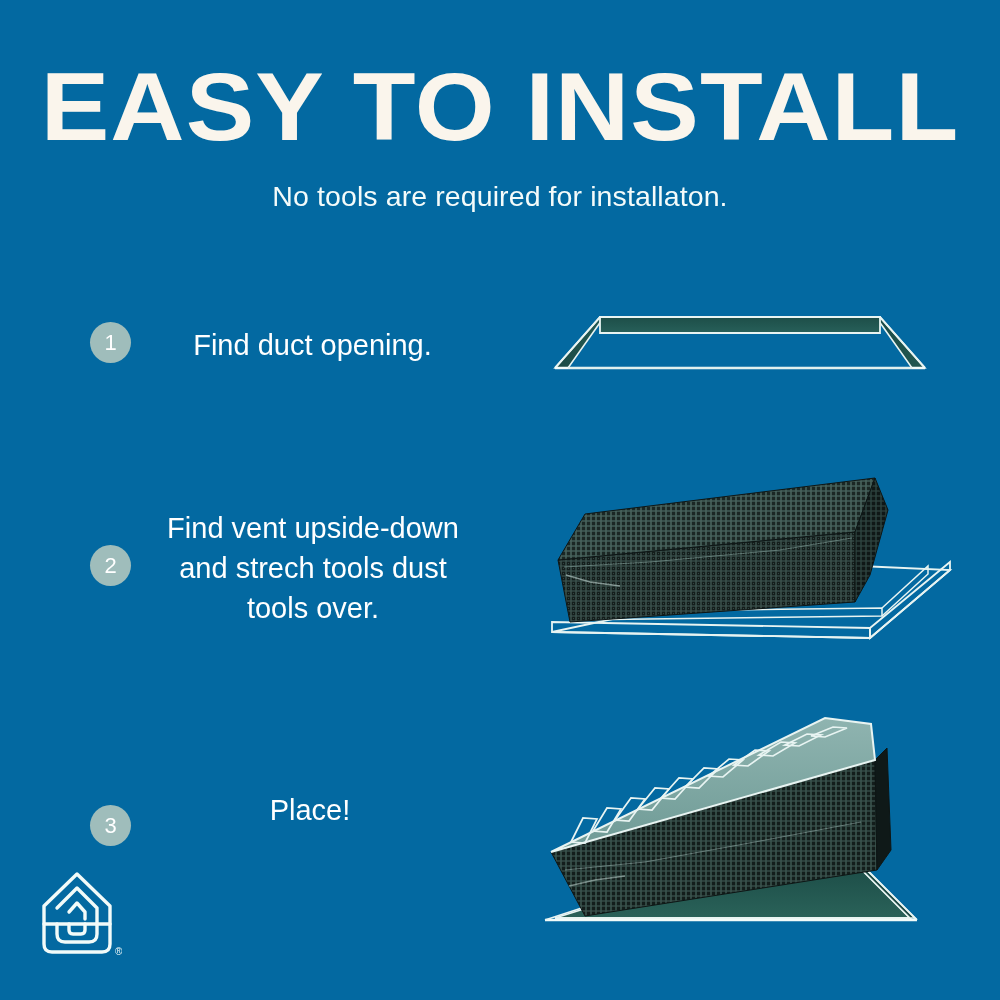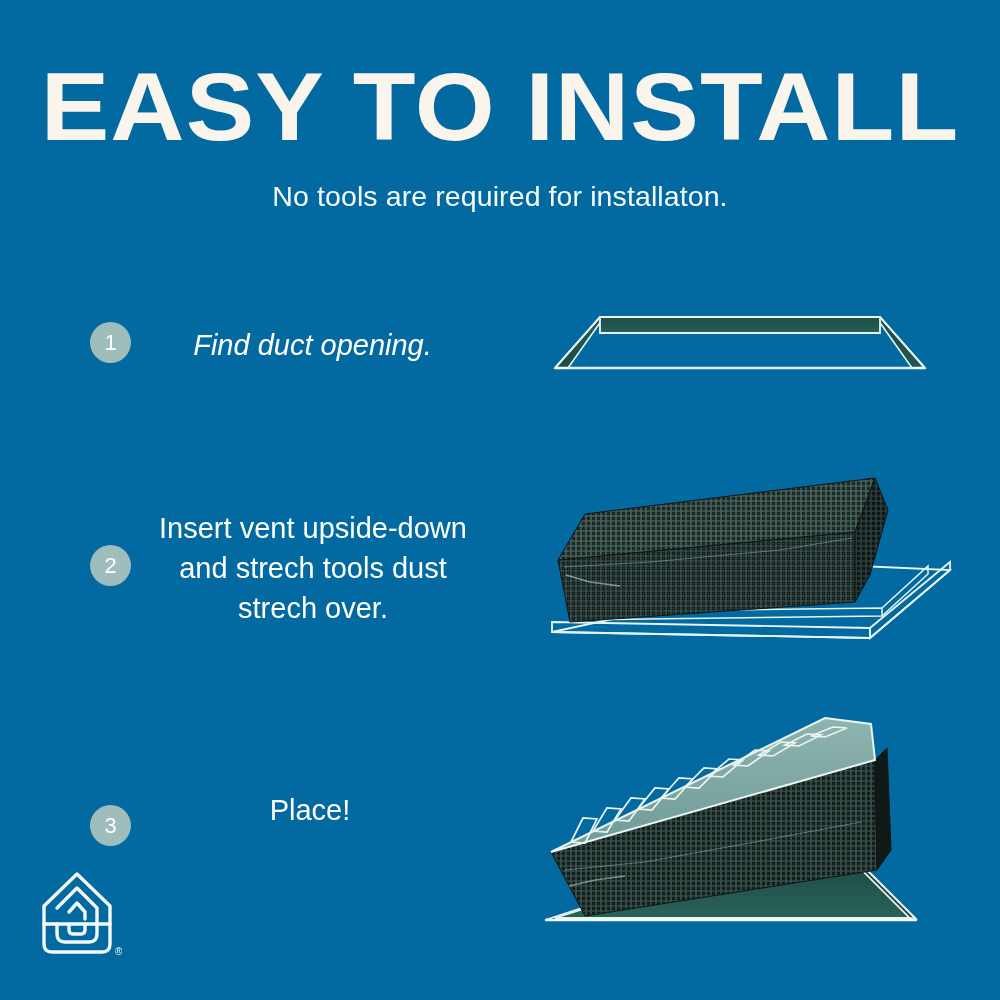--- a/index.html
+++ b/index.html
@@ -79,21 +79,21 @@
     font-weight: 400;
     line-height: 40px;
     text-align: center;
   }
   .step-text .line {
     display: block;
     white-space: nowrap;
   }
 
   #step1 .step-badge { left: 90px; top: 322px; }
-  #step1 .step-text  { left: 140px; top: 325px; width: 345px; font-style: italic; }
+  #step1 .step-text  { left: 140px; top: 325px; width: 345px; }
 
   #step2 .step-badge { left: 90px; top: 545px; }
   #step2 .step-text  { left: 128px; top: 508px; width: 370px; }
 
   #step3 .step-badge { left: 90px; top: 805px; }
   #step3 .step-text  { left: 120px; top: 780px; width: 380px; line-height: 60px; }
 
   
   .illo {
     position: absolute;
@@ -148,23 +148,23 @@
     <polyline points="25,78 70,27 350,27 395,78" fill="none" stroke="#e8f4f2" stroke-width="2"></polyline>
 
     <line x1="25" y1="78" x2="395" y2="78" stroke="#f2fbf9" stroke-width="2.4"></line>
 
     <line x1="38" y1="78" x2="382" y2="78" stroke="#cfe6e3" stroke-width="1.2"></line>
   </svg>
 
   <div class="step" id="step2">
     <div class="step-badge">2</div>
     <div class="step-text">
-      <span class="line">Insert vent upside-down</span>
+      <span class="line">Find vent upside-down</span>
       <span class="line">and strech tools dust</span>
-      <span class="line">strech over.</span>
+      <span class="line">tools over.</span>
     </div>
   </div>
 
   <svg class="illo" id="illo2" viewBox="0 0 430 190">
     <defs>
       <pattern id="meshPat" width="5" height="5" patternUnits="userSpaceOnUse">
         <rect width="5" height="5" fill="#141d1b"></rect>
         <rect width="5" height="2" y="0" fill="#2e423e" opacity="0.85"></rect>
         <rect width="2" height="5" x="0" y="0" fill="#3a514c" opacity="0.75"></rect>
         <rect width="1" height="1" x="3" y="3" fill="#44605a" opacity="0.6"></rect>

